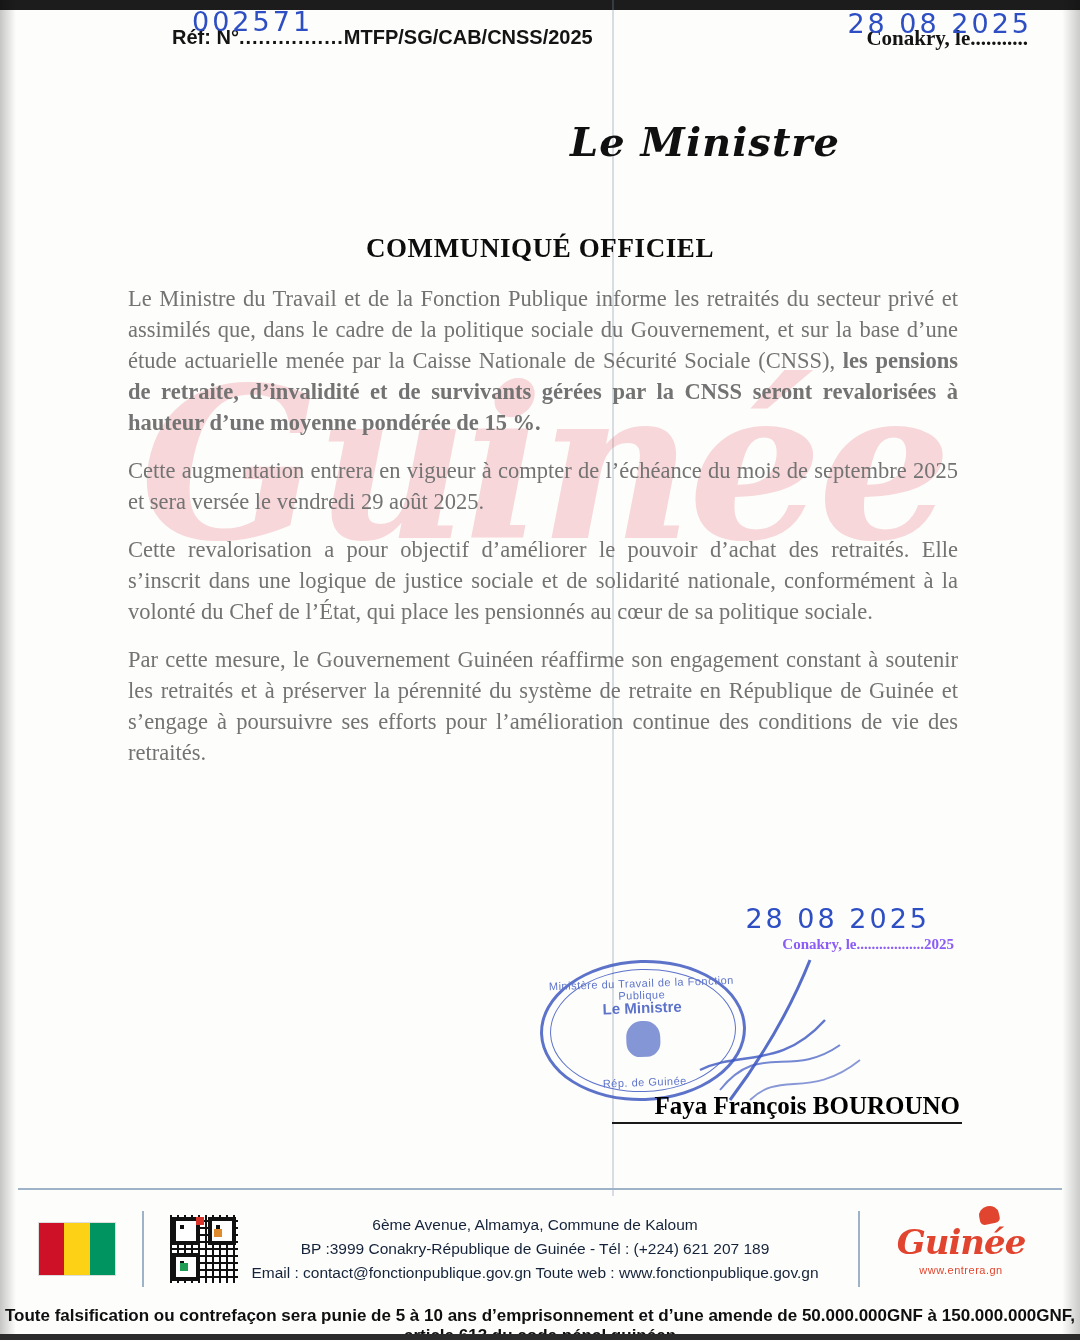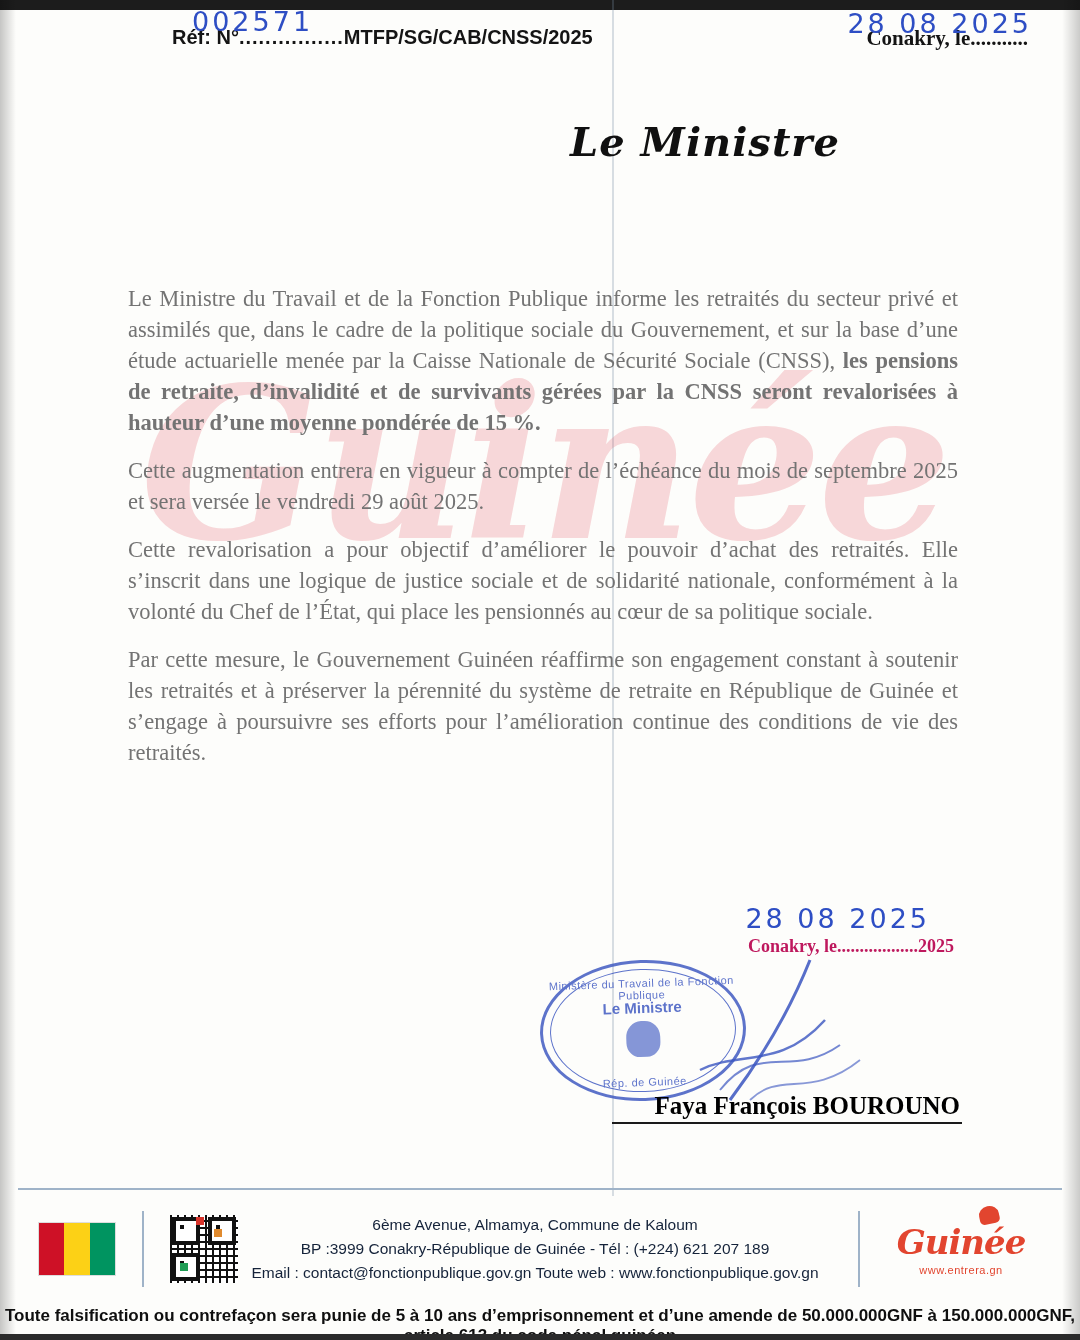--- a/index.html
+++ b/index.html
@@ -144,23 +144,23 @@
   .body-text p {
     margin: 0 0 17px 0;
   }
   .body-text b { font-weight: bold; }
 
   .sign-date {
     position: absolute;
     right: 126px;
     top: 936px;
     font-family: "Liberation Serif", serif;
-    font-size: 18px;
-    font-weight: bold;
-    color: #be185d;
+    font-size: 15px;
+    font-weight: bold;
+    color: #8b5cf6;
     white-space: nowrap;
   }
   .date-hand-bottom {
     position: absolute;
     right: 150px;
     top: 903px;
   }
 
   
   .stamp {
@@ -371,20 +371,21 @@
   </div>
   <div class="handwrite ref-num">002571</div>
 
   <div class="date-line">
     <span>Conakry, le</span><span>...........</span>
   </div>
   <div class="handwrite date-hand-top">28 08 2025</div>
 
   <div class="minister-title">Le Ministre</div>
 
+  <div class="doc-title">COMMUNIQUÉ OFFICIEL</div>
 
   <div class="body-text" id="body-text">
       <p><span>Le Ministre du Travail et de la Fonction Publique informe les retraités du secteur privé et assimilés que, dans le cadre de la politique sociale du Gouvernement, et sur la base d’une étude actuarielle menée par la Caisse Nationale de Sécurité Sociale (CNSS), </span><b>les pensions de retraite, d’invalidité et de survivants gérées par la CNSS seront revalorisées à hauteur d’une moyenne pondérée de 15 %.</b></p>
       <p><span>Cette augmentation entrera en vigueur à compter de l’échéance du mois de septembre 2025 et sera versée le vendredi 29 août 2025.</span></p>
       <p><span>Cette revalorisation a pour objectif d’améliorer le pouvoir d’achat des retraités. Elle s’inscrit dans une logique de justice sociale et de solidarité nationale, conformément à la volonté du Chef de l’État, qui place les pensionnés au cœur de sa politique sociale.</span></p>
       <p><span>Par cette mesure, le Gouvernement Guinéen réaffirme son engagement constant à soutenir les retraités et à préserver la pérennité du système de retraite en République de Guinée et s’engage à poursuivre ses efforts pour l’amélioration continue des conditions de vie des retraités.</span></p>
     </div>
 
   <div class="handwrite date-hand-bottom">28 08 2025</div>
   <div class="sign-date">

